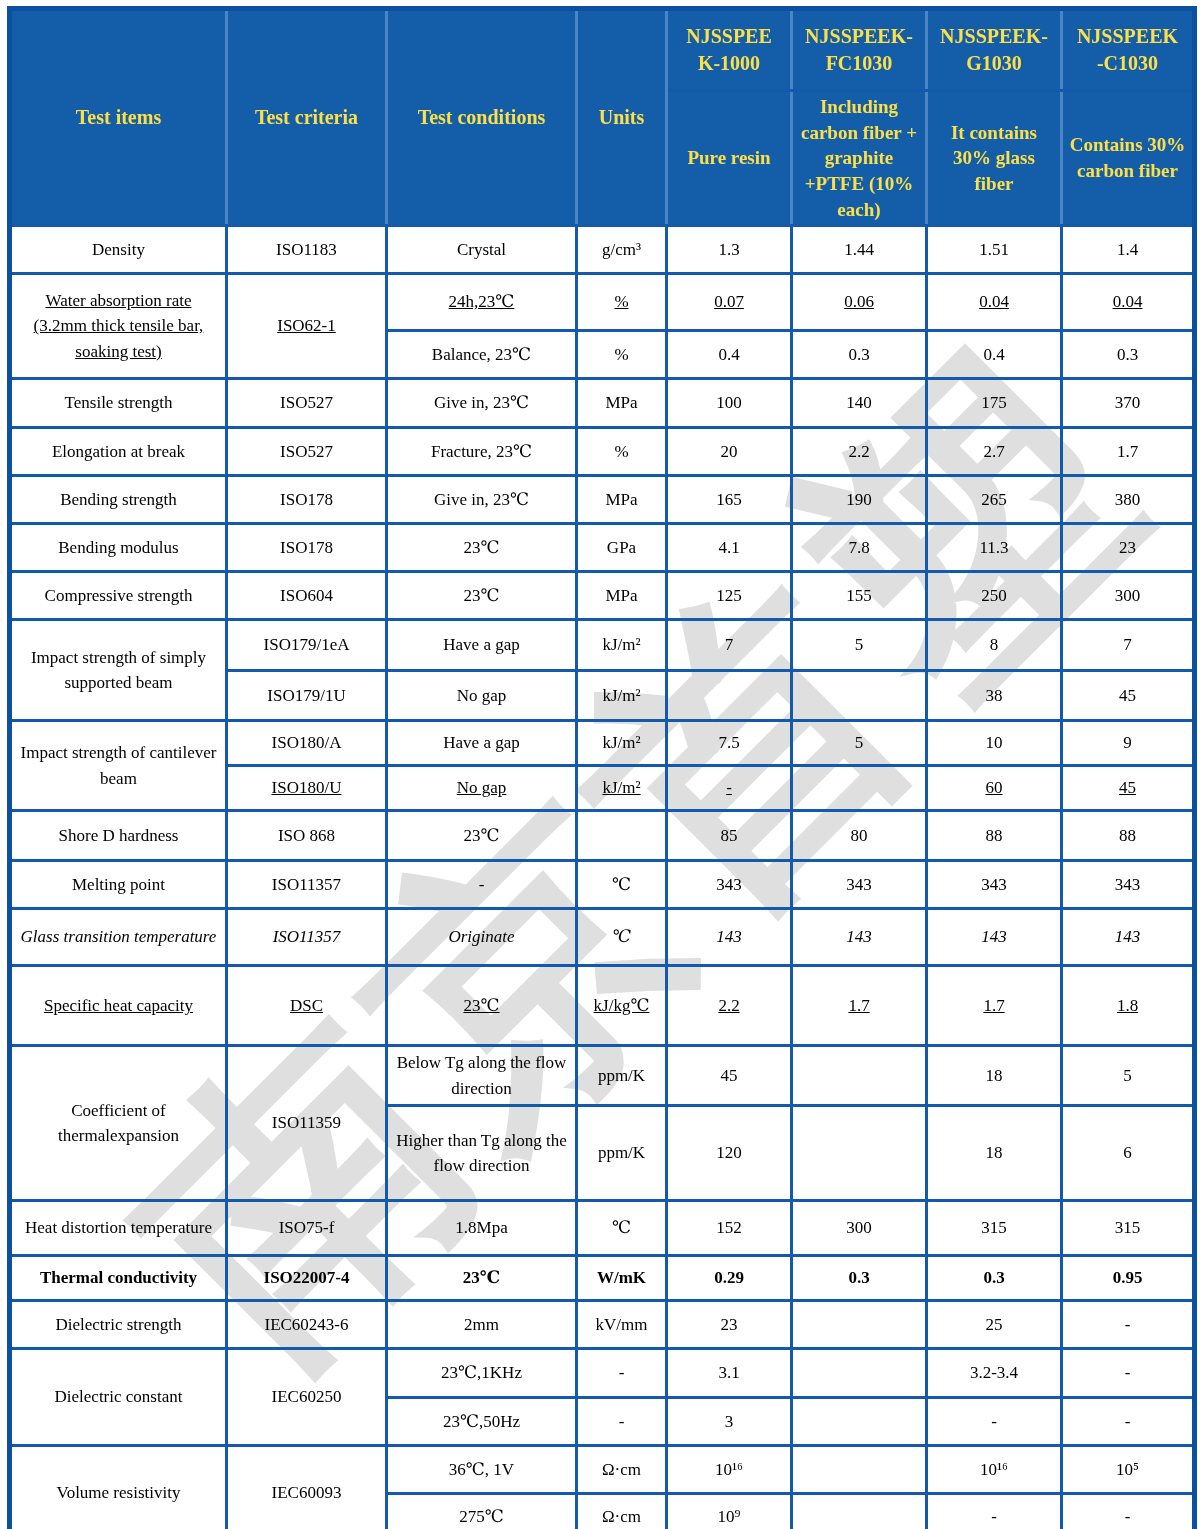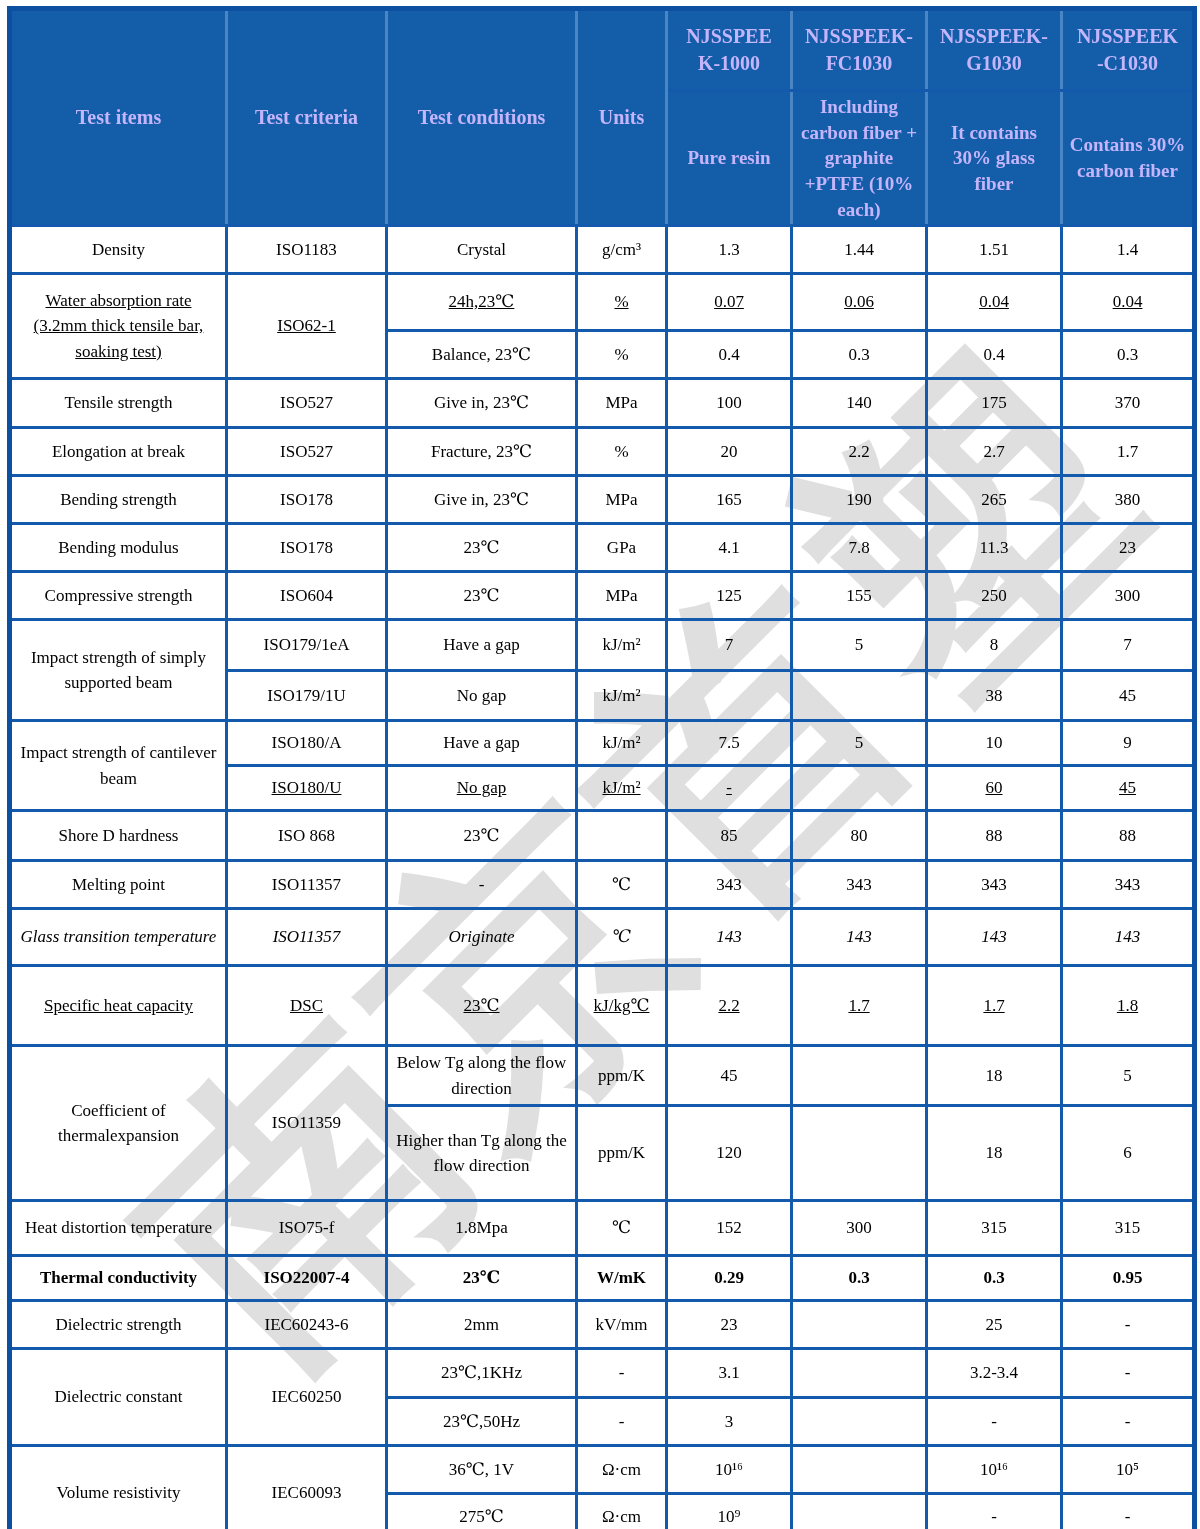--- a/index.html
+++ b/index.html
@@ -22,21 +22,21 @@
     width:1185px;margin:6px 0 0 7px;
     background:transparent;
     border:5px solid #0d4fa0;
   }
   th,td{
     border:3px solid #1359ac;
     text-align:center;vertical-align:middle;
     padding:2px 5px;overflow:hidden;
   }
   thead th{
-    background:#145da9;color:#c4b5fd;font-weight:bold;
+    background:#145da9;color:#fde047;font-weight:bold;
     border-color:#4a86c6;border-bottom-color:#1359ac;
     font-size:19px;white-space:pre-line;line-height:1.35;
   }
   thead tr:first-child th{font-size:20px;}
   thead tr:first-child{height:82px;}
   thead tr:nth-child(2){height:125px;}
   td{font-size:17px;color:#000000;background:transparent;line-height:1.5;}
 
   tbody tr{height:48px;}
   tbody tr:nth-child(2){height:57px;text-decoration:underline;}

